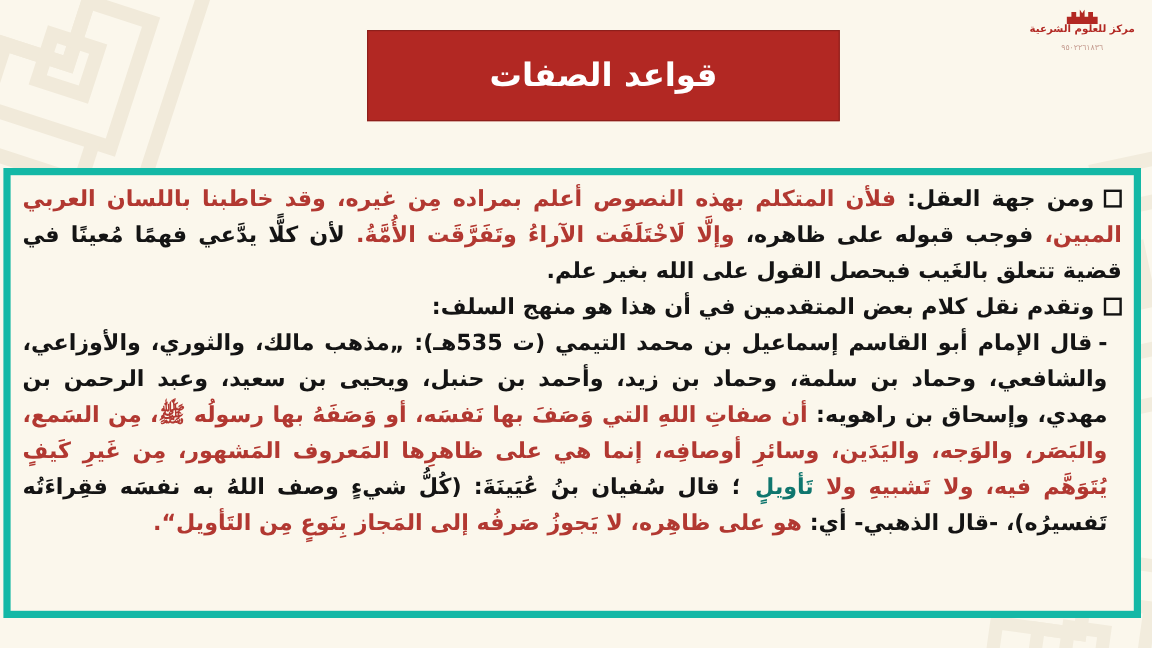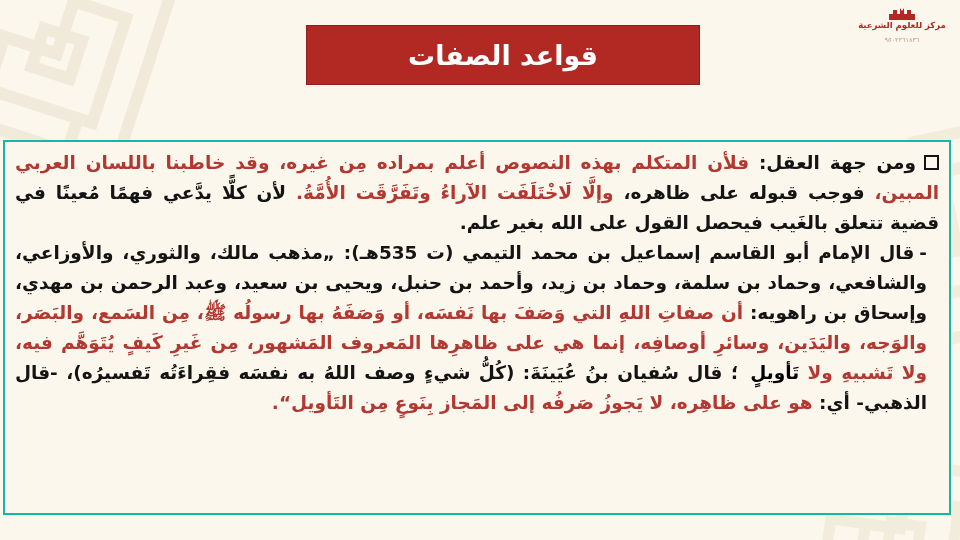--- a/index.html
+++ b/index.html
@@ -12,21 +12,21 @@
     direction:rtl;
   }
   
   .watermark{position:absolute;pointer-events:none;}
   .watermark svg{display:block;}
   .wm-topleft{left:-55px;top:-55px;transform:rotate(18deg);}
   .wm-right{right:-80px;top:110px;transform:rotate(-12deg);}
   .wm-bottomright{right:-45px;bottom:-70px;transform:rotate(8deg);}
   
   .title-banner{
-    position:absolute;left:306px;top:25px;width:394px;height:60px;
+    position:absolute;left:306px;top:25px;width:394px;height:76px;
     background:#B22823;border:1px solid #8E1F1B;
     display:flex;align-items:center;justify-content:center;
     box-sizing:border-box;
   }
   .title-banner .title-text{
     color:#FFFFFF;font-size:27px;font-weight:bold;letter-spacing:0.5px;
   }
   
   .logo{
     position:absolute;right:10px;top:8px;width:96px;height:90px;
@@ -40,21 +40,21 @@
   .logo .logo-tagline{
     display:block;color:#B22823;font-size:8.5px;font-weight:bold;margin-top:0;
   }
   .logo .logo-subline{
     display:block;color:#C59C90;font-size:6.5px;font-weight:normal;margin-top:7px;
   }
   
   .content-box{
     position:absolute;left:3px;top:140px;width:948px;height:375px;
     box-sizing:border-box;
-    border:2px solid #14b8a6;
+    border:6px solid #14b8a6;
     padding:6px 10px 4px 10px;
     background:#FBF7EC;
   }
   .para{
     text-align:justify;
     font-size:18.5px;
     font-weight:bold;
     line-height:30px;
     color:#141414;
     margin:0;
@@ -63,21 +63,21 @@
   .bullet-square{
     display:inline-block;width:11px;height:11px;
     border:2px solid #141414;background:transparent;
     margin-left:8px;vertical-align:-1px;
   }
   .bullet-dash{
     display:inline;color:#141414;margin-left:5px;
   }
   .c-black{color:#141414;}
   .c-red{color:#B23831;}
-  .c-blue{color:#000000;margin-left:12px;}
+  .c-blue{color:#0f766e;margin-left:12px;}
 </style>
 </head>
 <body>
 
 <div class="stage">
 
   <div class="watermark wm-topleft">
     <svg width="230" height="230" viewBox="0 0 230 230" fill="none" stroke="#F1EADA" stroke-width="12">
       <path d="M20 110 H110 V20 H200 V200 H20 Z"></path>
       <path d="M55 110 H110 V55 H165 V165 H55 Z"></path>
@@ -109,16 +109,17 @@
   <div class="logo">
     <svg class="crown" width="26" height="12" viewBox="0 0 26 12">
       <path d="M0 12 V6 H4 V2 H8 V6 H11 V0 L13 3 L15 0 V6 H18 V2 H22 V6 H26 V12 Z" fill="#B22823"></path>
     </svg>
     <span class="logo-tagline">مركز للعلوم الشرعية</span>
     <span class="logo-subline">٩٥٠٢٢٦١٨٣٦</span>
   </div>
 
   <div class="content-box">
       <div class="para"><span class="bullet-square"></span><span class="c-black">ومن جهة العقل: </span><span class="c-red">فلأن المتكلم بهذه النصوص أعلم بمراده مِن غيره، وقد خاطبنا باللسان العربي المبين، </span><span class="c-black">فوجب قبوله على ظاهره، </span><span class="c-red">وإلَّا لَاخْتَلَفَت الآراءُ وتَفَرَّقَت الأُمَّةُ. </span><span class="c-black">لأن كلًّا يدَّعي فهمًا مُعينًا في قضية تتعلق بالغَيب فيحصل القول على الله بغير علم.</span></div>
+      <div class="para"><span class="bullet-square"></span><span class="c-black">وتقدم نقل كلام بعض المتقدمين في أن هذا هو منهج السلف:</span></div>
       <div class="para dash"><span class="bullet-dash">-</span><span class="c-black">قال الإمام أبو القاسم إسماعيل بن محمد التيمي (ت 535هـ): „مذهب مالك، والثوري، والأوزاعي، والشافعي، وحماد بن سلمة، وحماد بن زيد، وأحمد بن حنبل، ويحيى بن سعيد، وعبد الرحمن بن مهدي، وإسحاق بن راهويه: </span><span class="c-red">أن صفاتِ اللهِ التي وَصَفَ بها نَفسَه، أو وَصَفَهُ بها رسولُه ﷺ، مِن السَمع، والبَصَر، والوَجه، واليَدَين، وسائرِ أوصافِه، إنما هي على ظاهرِها المَعروف المَشهور، مِن غَيرِ كَيفٍ يُتَوَهَّم فيه، ولا تَشبيهِ ولا </span><span class="c-blue">تَأويلٍ</span><span class="c-black">؛ قال سُفيان بنُ عُيَينَةَ: (كُلُّ شيءٍ وصف اللهُ به نفسَه فقِراءَتُه تَفسيرُه)، -قال الذهبي- أي: </span><span class="c-red">هو على ظاهِره، لا يَجوزُ صَرفُه إلى المَجاز بِنَوعٍ مِن التَأويل“.</span></div>
     </div>
 
 </div>
 
 </body></html>

